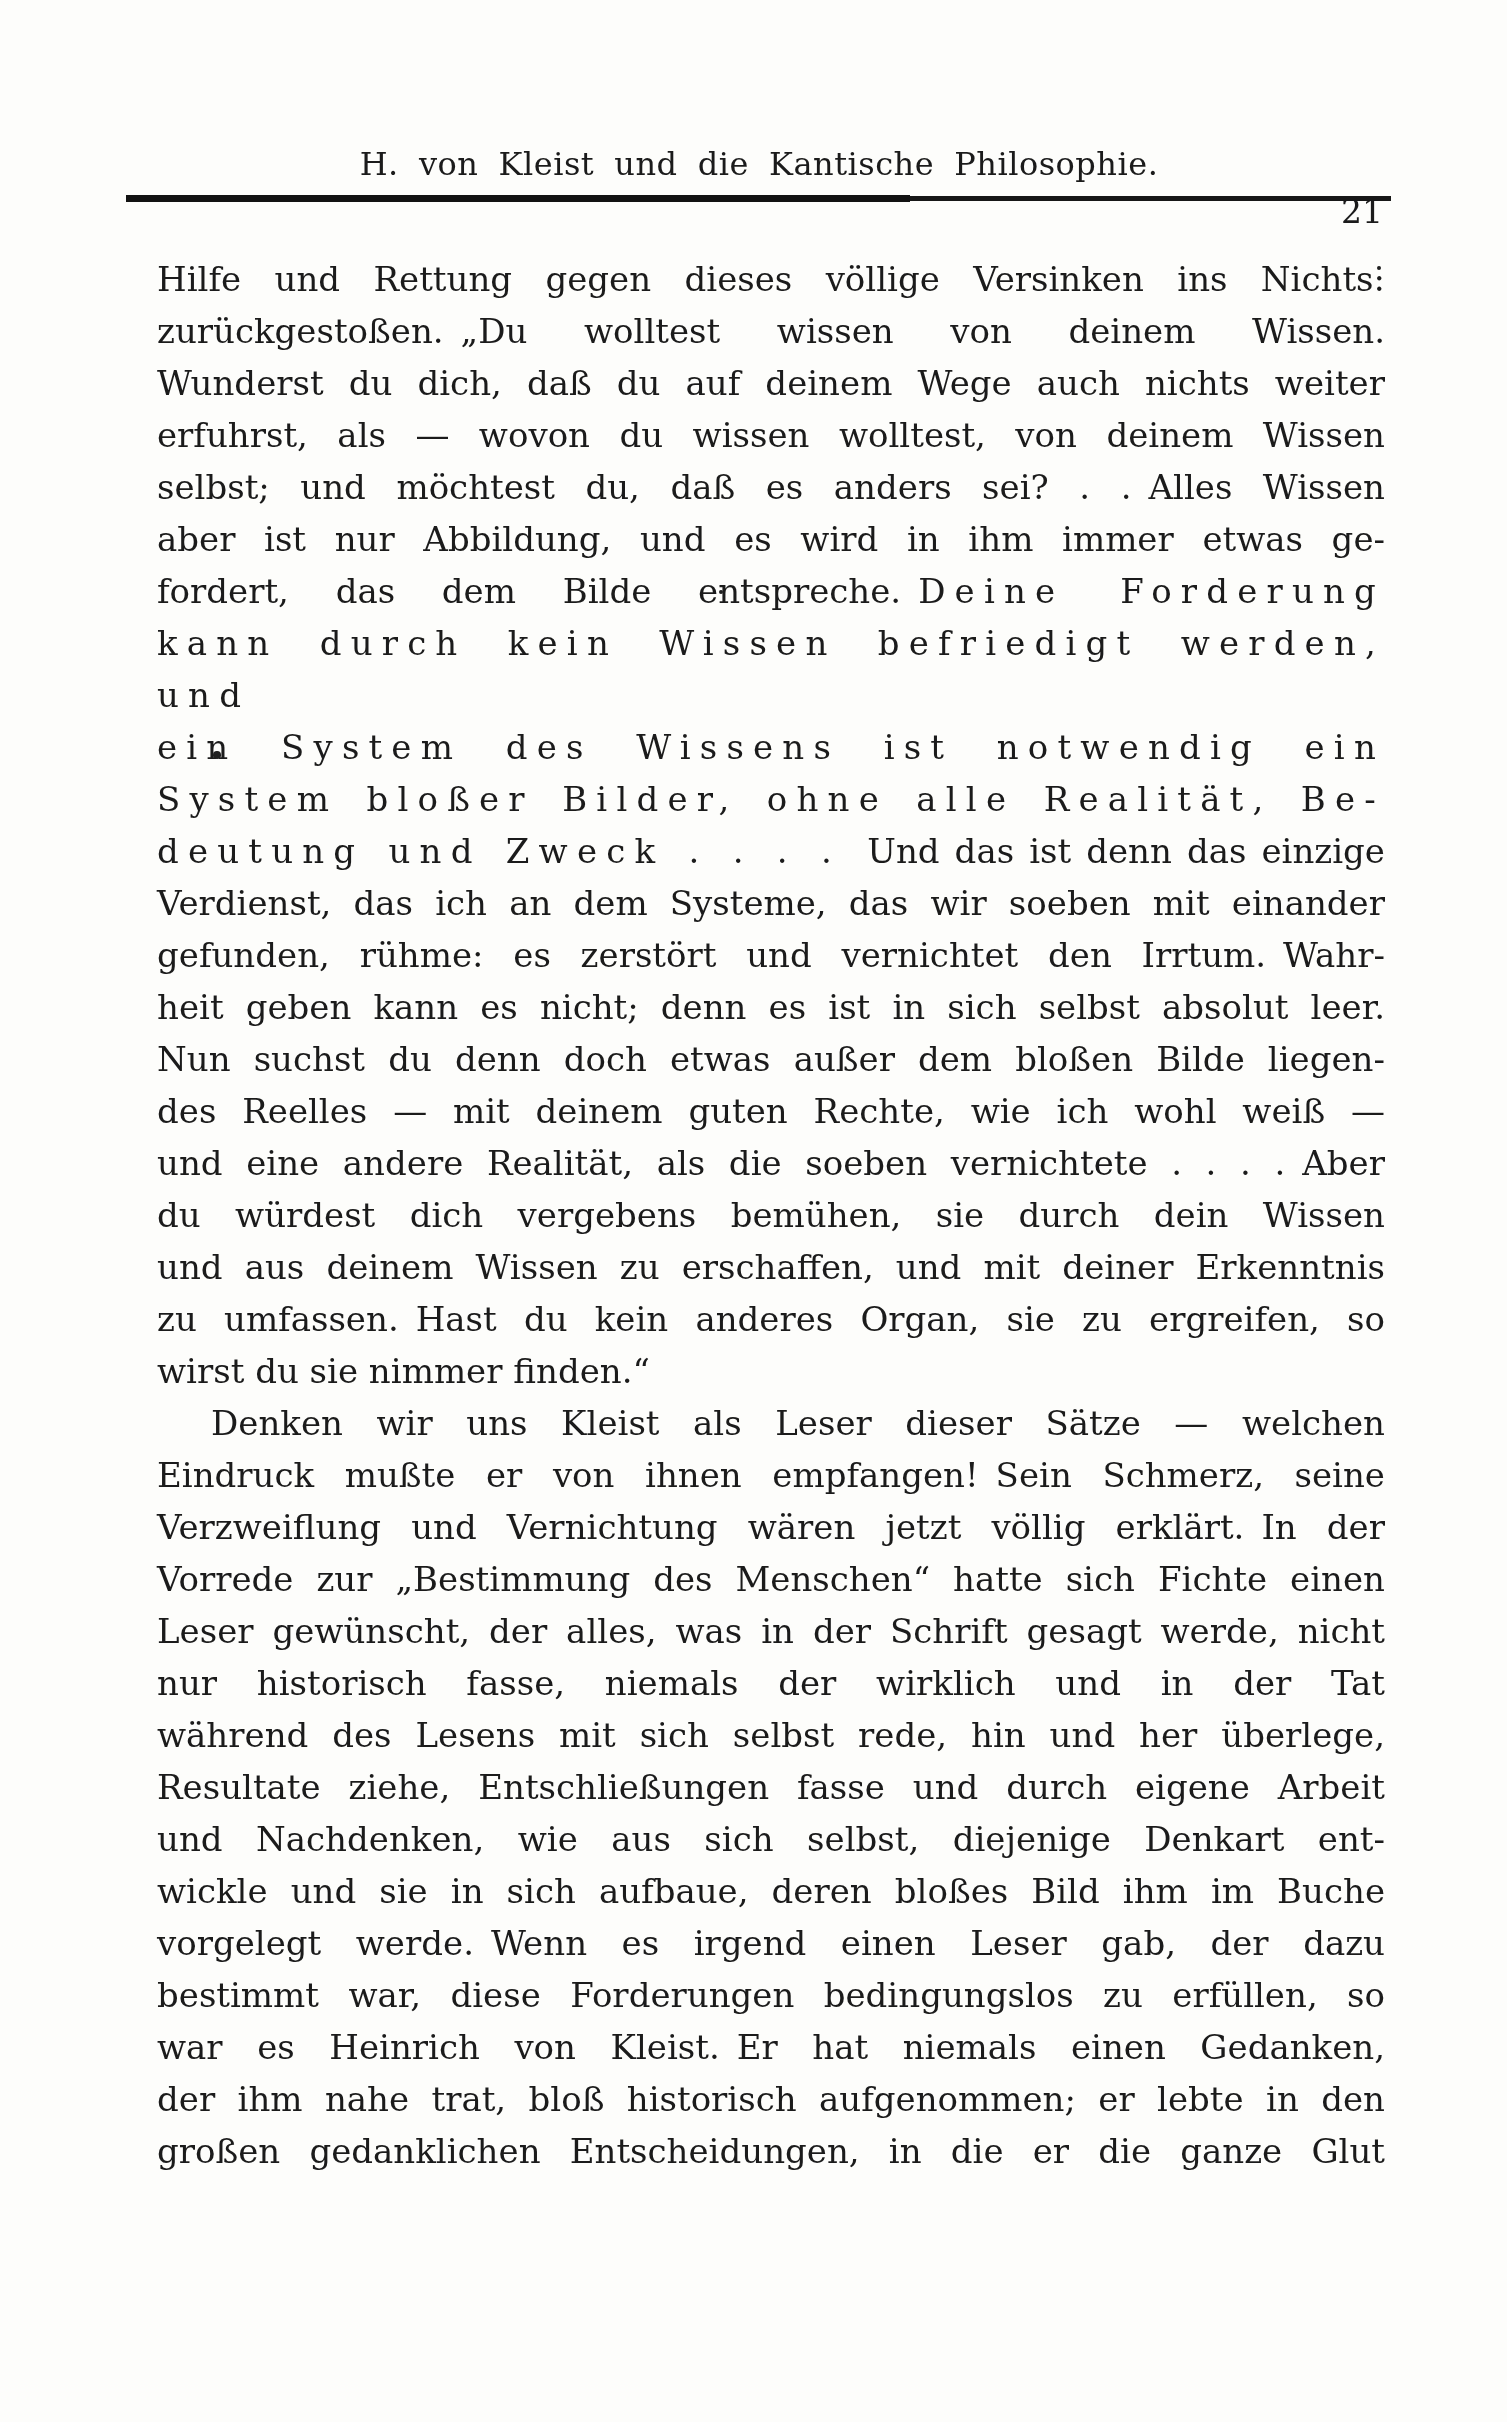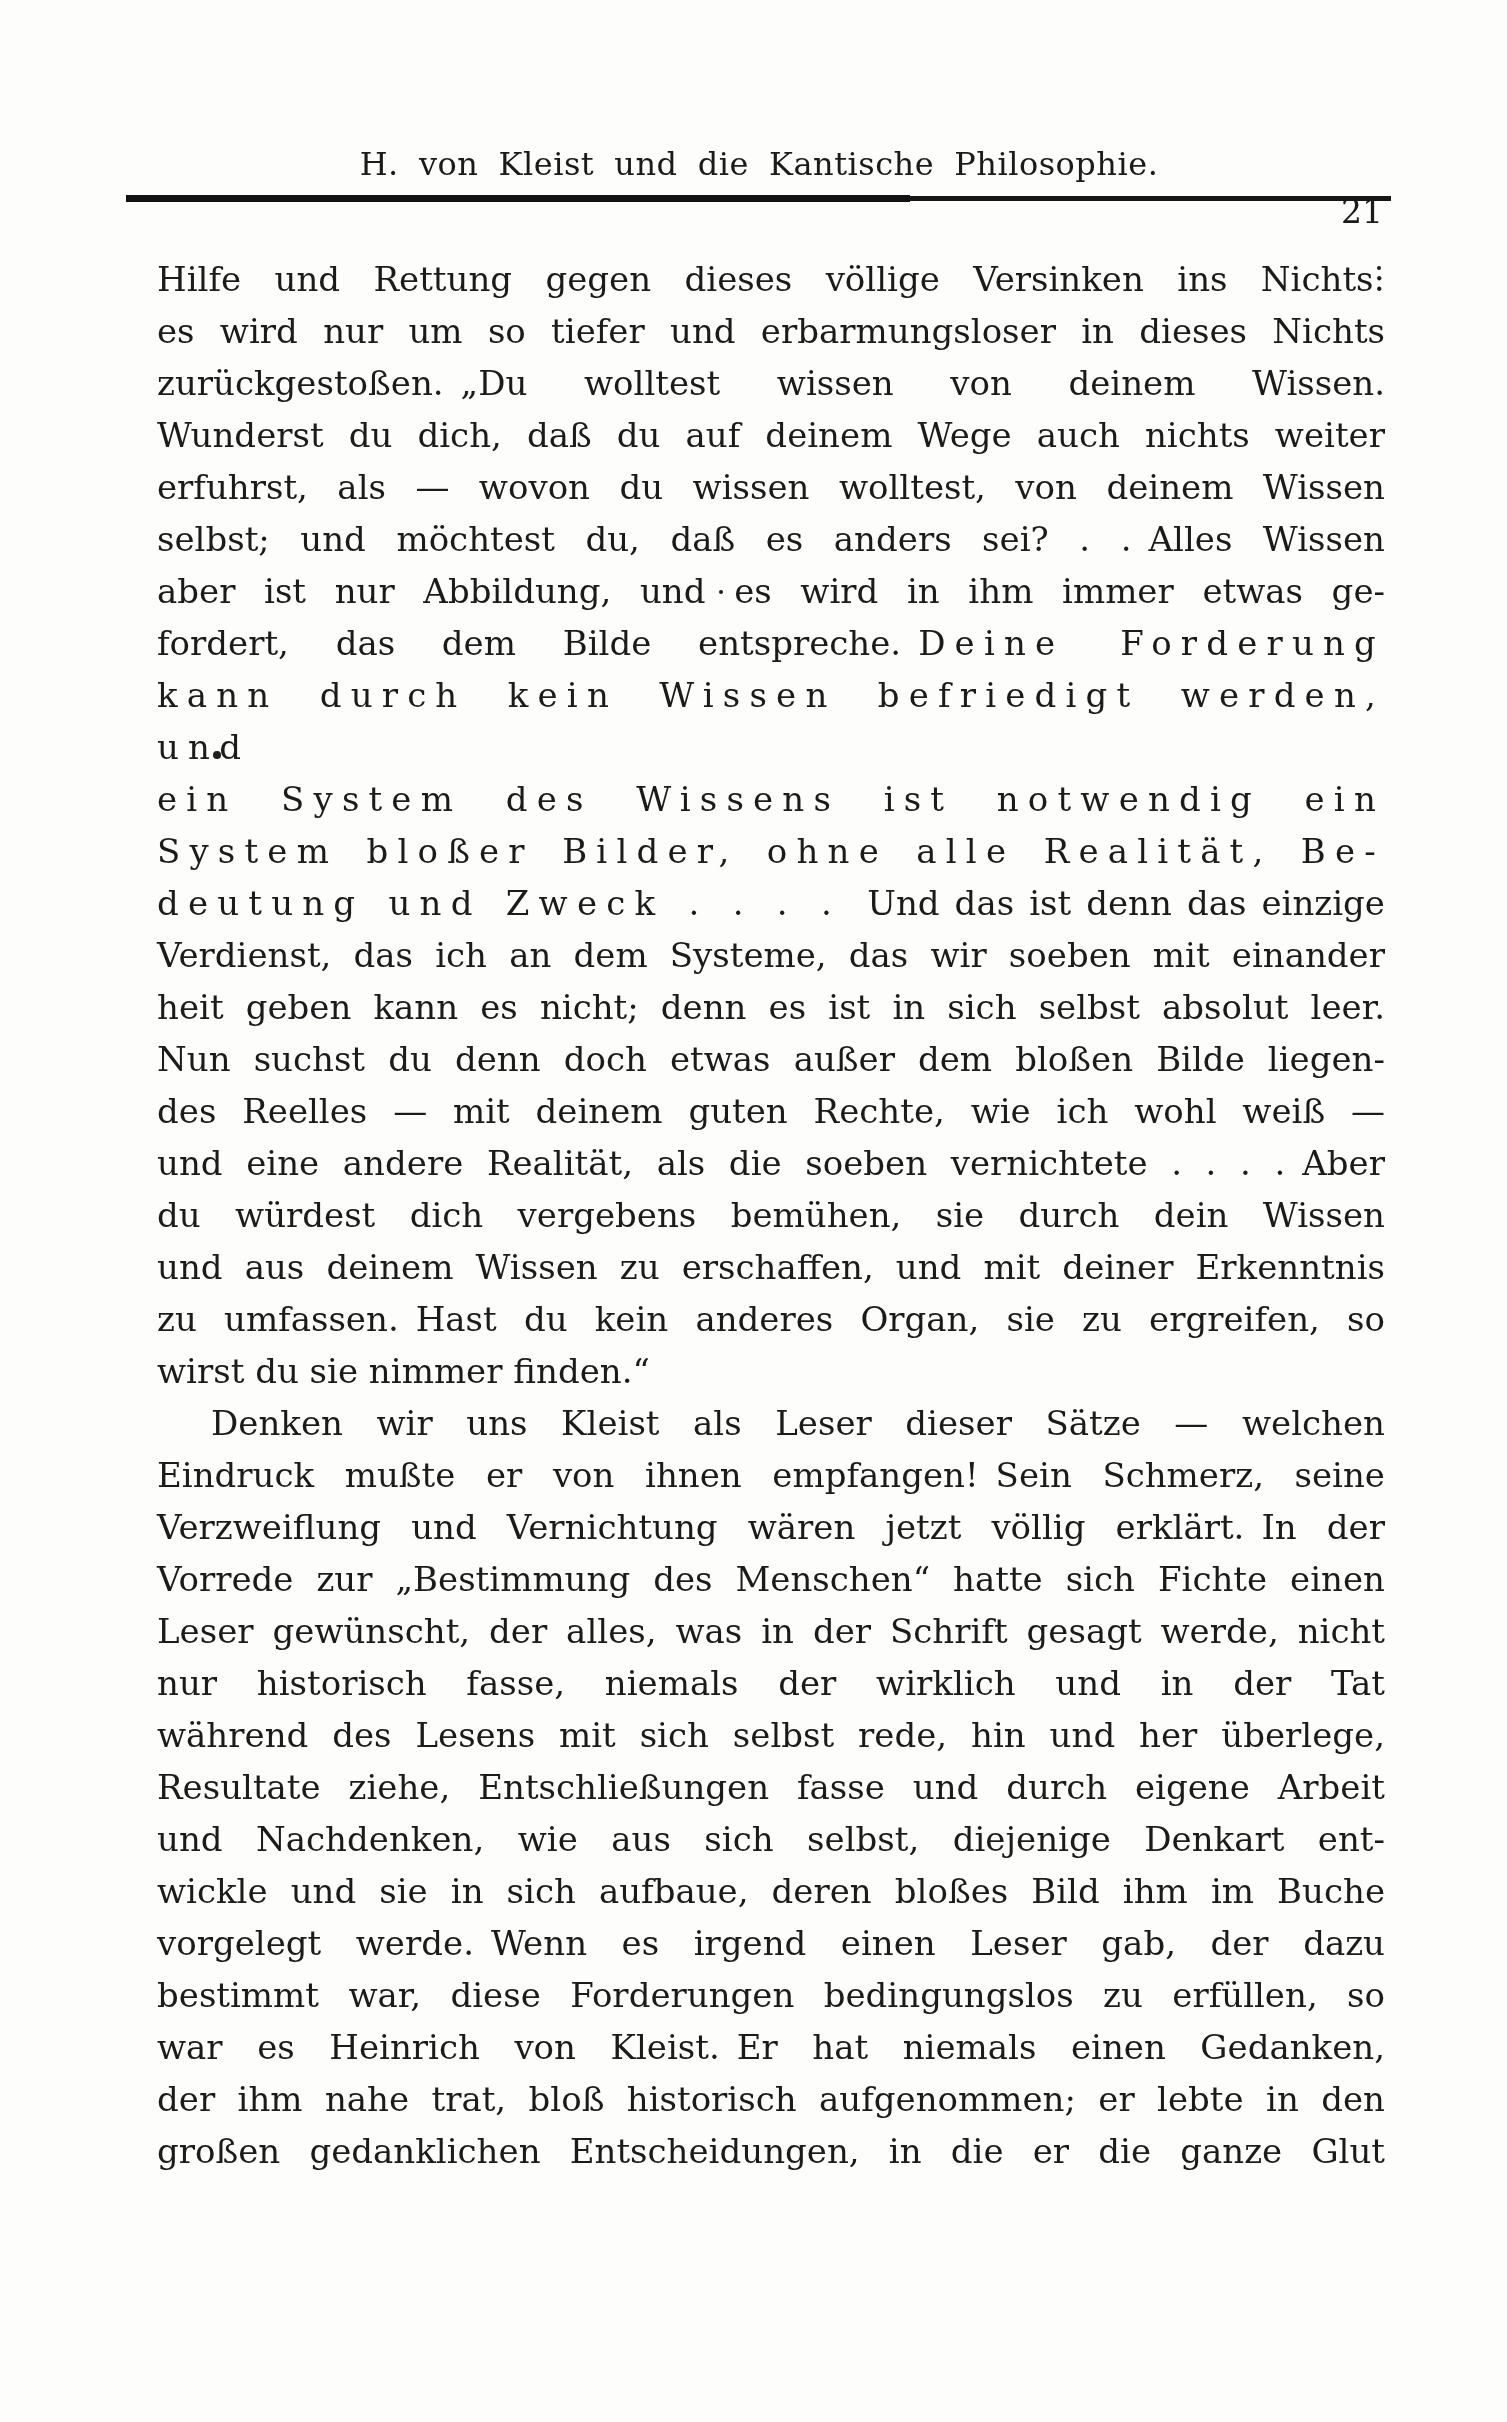--- a/index.html
+++ b/index.html
@@ -76,32 +76,32 @@
 
   <div class="running-header">
     <span class="header-title">H. von Kleist und die Kantische Philosophie.</span>
     <span class="page-number">21</span>
   </div>
 
   <div class="header-rule"></div>
 
   <div class="text-block">
       <div class="line"><span>Hilfe und Rettung gegen dieses völlige Versinken ins Nichts:</span></div>
-      <div class="line"><span>es wird nur um so tiefer und erbarmungsloser in dieses Nichts</span></div>
       <div class="line"><span>zurückgestoßen. „Du wolltest wissen von deinem Wissen.</span></div>
       <div class="line"><span>Wunderst du dich, daß du auf deinem Wege auch nichts weiter</span></div>
       <div class="line"><span>erfuhrst, als — wovon du wissen wolltest, von deinem Wissen</span></div>
       <div class="line"><span>selbst; und möchtest du, daß es anders sei? . . Alles Wissen</span></div>
       <div class="line"><span>aber ist nur Abbildung, und es wird in ihm immer etwas ge-</span></div>
       <div class="line"><span>fordert, das dem Bilde entspreche. </span><span class="sp">Deine Forderung</span></div>
       <div class="line"><span class="sp">kann durch kein Wissen befriedigt werden, und</span></div>
       <div class="line"><span class="sp">ein System des Wissens ist notwendig ein</span></div>
       <div class="line"><span class="sp">System bloßer Bilder, ohne alle Realität, Be-</span></div>
       <div class="line"><span class="sp">deutung und Zweck . . . . </span><span>Und das ist denn das einzige</span></div>
       <div class="line"><span>Verdienst, das ich an dem Systeme, das wir soeben mit einander</span></div>
+      <div class="line"><span>gefunden, rühme: es zerstört und vernichtet den Irrtum. Wahr-</span></div>
       <div class="line"><span>heit geben kann es nicht; denn es ist in sich selbst absolut leer.</span></div>
       <div class="line"><span>Nun suchst du denn doch etwas außer dem bloßen Bilde liegen-</span></div>
       <div class="line"><span>des Reelles — mit deinem guten Rechte, wie ich wohl weiß —</span></div>
       <div class="line"><span>und eine andere Realität, als die soeben vernichtete . . . . Aber</span></div>
       <div class="line"><span>du würdest dich vergebens bemühen, sie durch dein Wissen</span></div>
       <div class="line"><span>und aus deinem Wissen zu erschaffen, und mit deiner Erkenntnis</span></div>
       <div class="line"><span>zu umfassen. Hast du kein anderes Organ, sie zu ergreifen, so</span></div>
       <div class="line no-just"><span>wirst du sie nimmer finden.“</span></div>
       <div class="line indent"><span>Denken wir uns Kleist als Leser dieser Sätze — welchen</span></div>
       <div class="line"><span>Eindruck mußte er von ihnen empfangen! Sein Schmerz, seine</span></div>

